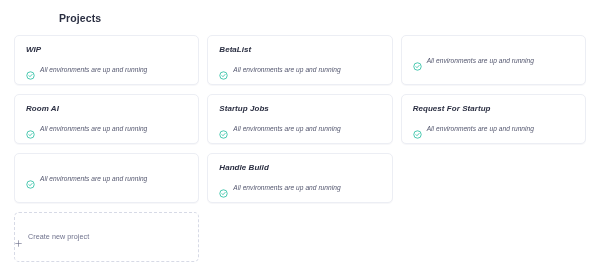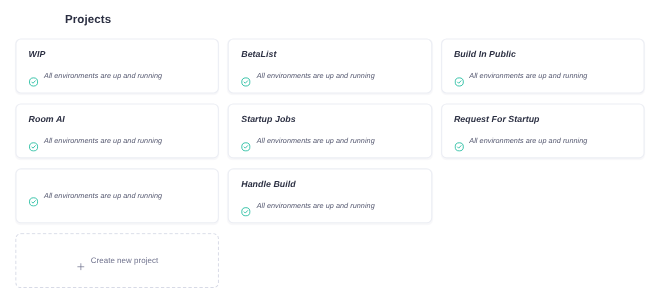--- a/index.html
+++ b/index.html
@@ -84,21 +84,20 @@
 
   .create-card {
     box-sizing: border-box;
     margin-top: 9px;
     width: calc((600px - 28px - 16px) / 3);
     height: 50px;
     border: 1px dashed #d7dae6;
     border-radius: 5px;
     display: flex;
     align-items: center;
-    justify-content: center;
     background: #ffffff;
     cursor: pointer;
   }
 
   .create-inner {
     display: flex;
     align-items: center;
   }
 
   .plus-icon {
@@ -144,21 +143,20 @@
           <svg viewBox="0 0 16 16" width="9" height="9" xmlns="http://www.w3.org/2000/svg">
             <circle cx="8" cy="8" r="6.6" fill="none" stroke="#2bbfa3" stroke-width="1.5"></circle>
             <path d="M5.2 8.2 L7.1 10.1 L10.9 6.1" fill="none" stroke="#2bbfa3" stroke-width="1.5" stroke-linecap="round" stroke-linejoin="round"></path>
           </svg>
         </span>
         <span class="status-text">All environments are up and running</span>
       </div>
     </div>
 
     <div class="card">
-      <div class="card-title">Build In Public</div>
       <div class="card-status">
         <span class="status-icon">
           <svg viewBox="0 0 16 16" width="9" height="9" xmlns="http://www.w3.org/2000/svg">
             <circle cx="8" cy="8" r="6.6" fill="none" stroke="#2bbfa3" stroke-width="1.5"></circle>
             <path d="M5.2 8.2 L7.1 10.1 L10.9 6.1" fill="none" stroke="#2bbfa3" stroke-width="1.5" stroke-linecap="round" stroke-linejoin="round"></path>
           </svg>
         </span>
         <span class="status-text">All environments are up and running</span>
       </div>
     </div>

